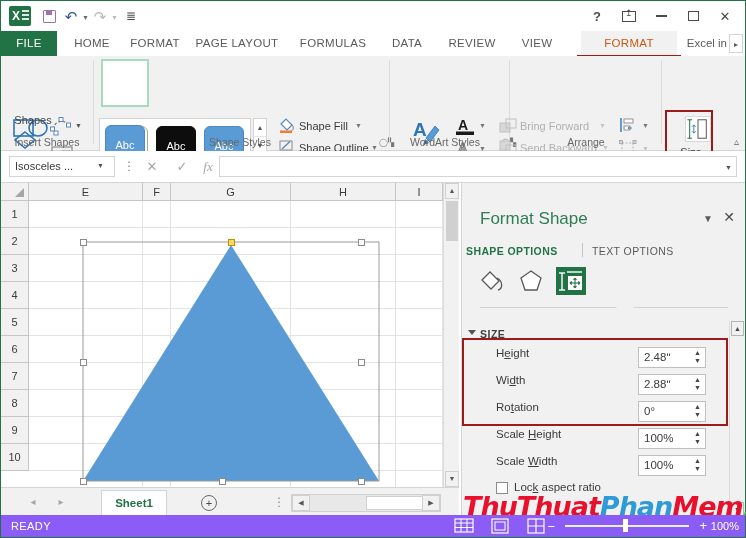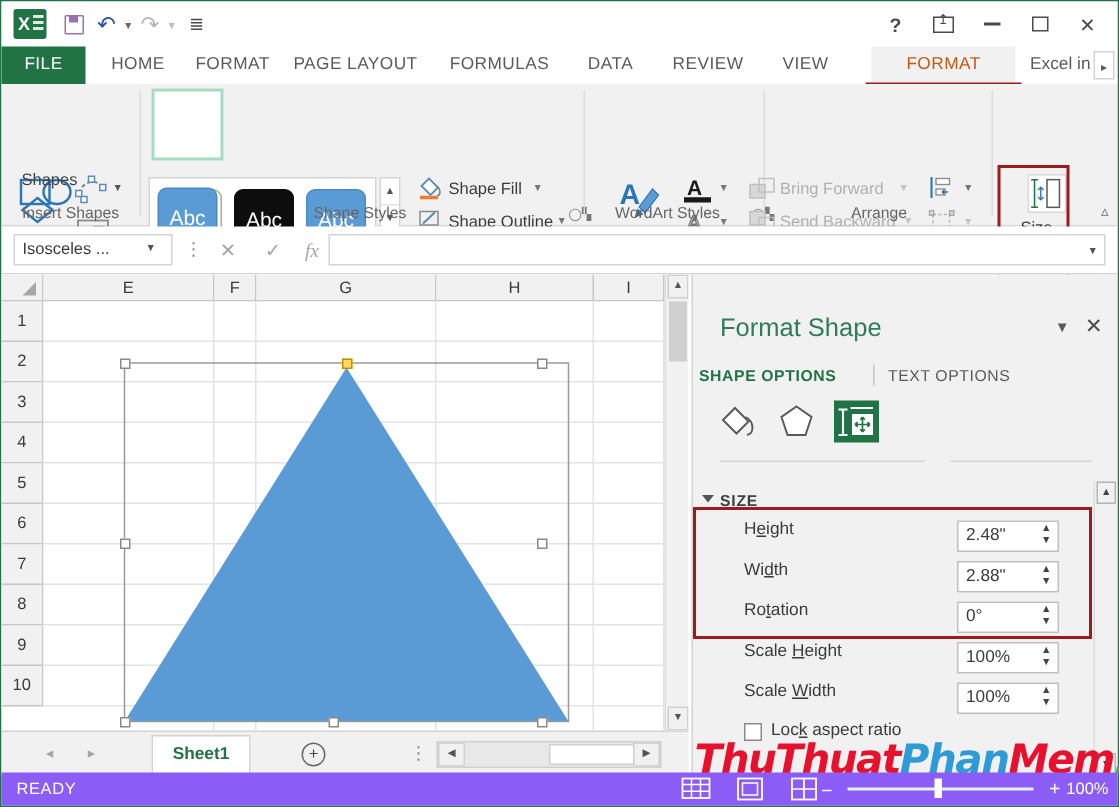--- a/index.html
+++ b/index.html
@@ -55,21 +55,21 @@
   .dlg-launch { position:absolute; font-size:8px; color:#777; }
 
   
   .shapes-btn { position:absolute; left:6px; top:58px; width:52px; font-size:11px; text-align:center; color:#444; }
   .shapes-ico { position:absolute; left:10px; top:62px; width:44px; height:34px; }
   .edit-pts { position:absolute; left:48px; top:60px; width:24px; height:20px; }
   .textbox-ico { position:absolute; left:50px; top:90px; width:22px; height:16px; }
 
   
   .gallery { position:absolute; left:98px; top:62px; width:152px; height:56px; background:#fff; border:1px solid #d4d4d4; }
-  .sstyle { position:absolute; top:7px; width:40px; height:40px; border-radius:6px; font-size:14px; display:flex; align-items:center; justify-content:center; }
+  .sstyle { position:absolute; top:7px; width:40px; height:40px; border-radius:6px; font-size:11px; display:flex; align-items:center; justify-content:center; }
   .sstyle.s1 { left:8px; background:#fff; border:1.2px solid #9fb776; color:#3b3b3b; }
   .sstyle.s2 { left:56px; background:#0d0d0d; color:#fff; border:1px solid #0d0d0d; }
   .sstyle.s3 { left:104px; background:#5b9bd5; color:#fff; border:1px solid #4a8ac4; }
   .sstyle-sel { position:absolute; left:100px; top:3px; width:48px; height:48px; border:2px solid #a6dbc0; background:#fff; }
   .gal-scroll { position:absolute; left:252px; top:62px; width:14px; height:56px; background:#fff; border:1px solid #d4d4d4; }
   .gsbtn { position:absolute; left:0; width:12px; height:18px; font-size:7px; text-align:center; line-height:18px; color:#555; border-bottom:1px solid #e4e4e4; }
 
   .ribbon-txtbtn { position:absolute; font-size:11px; color:#3b3b3b; white-space:nowrap; }
   .ribbon-txtbtn.dim { color:#b0b0b0; }
   .cr { font-size:7px; color:#777; }

